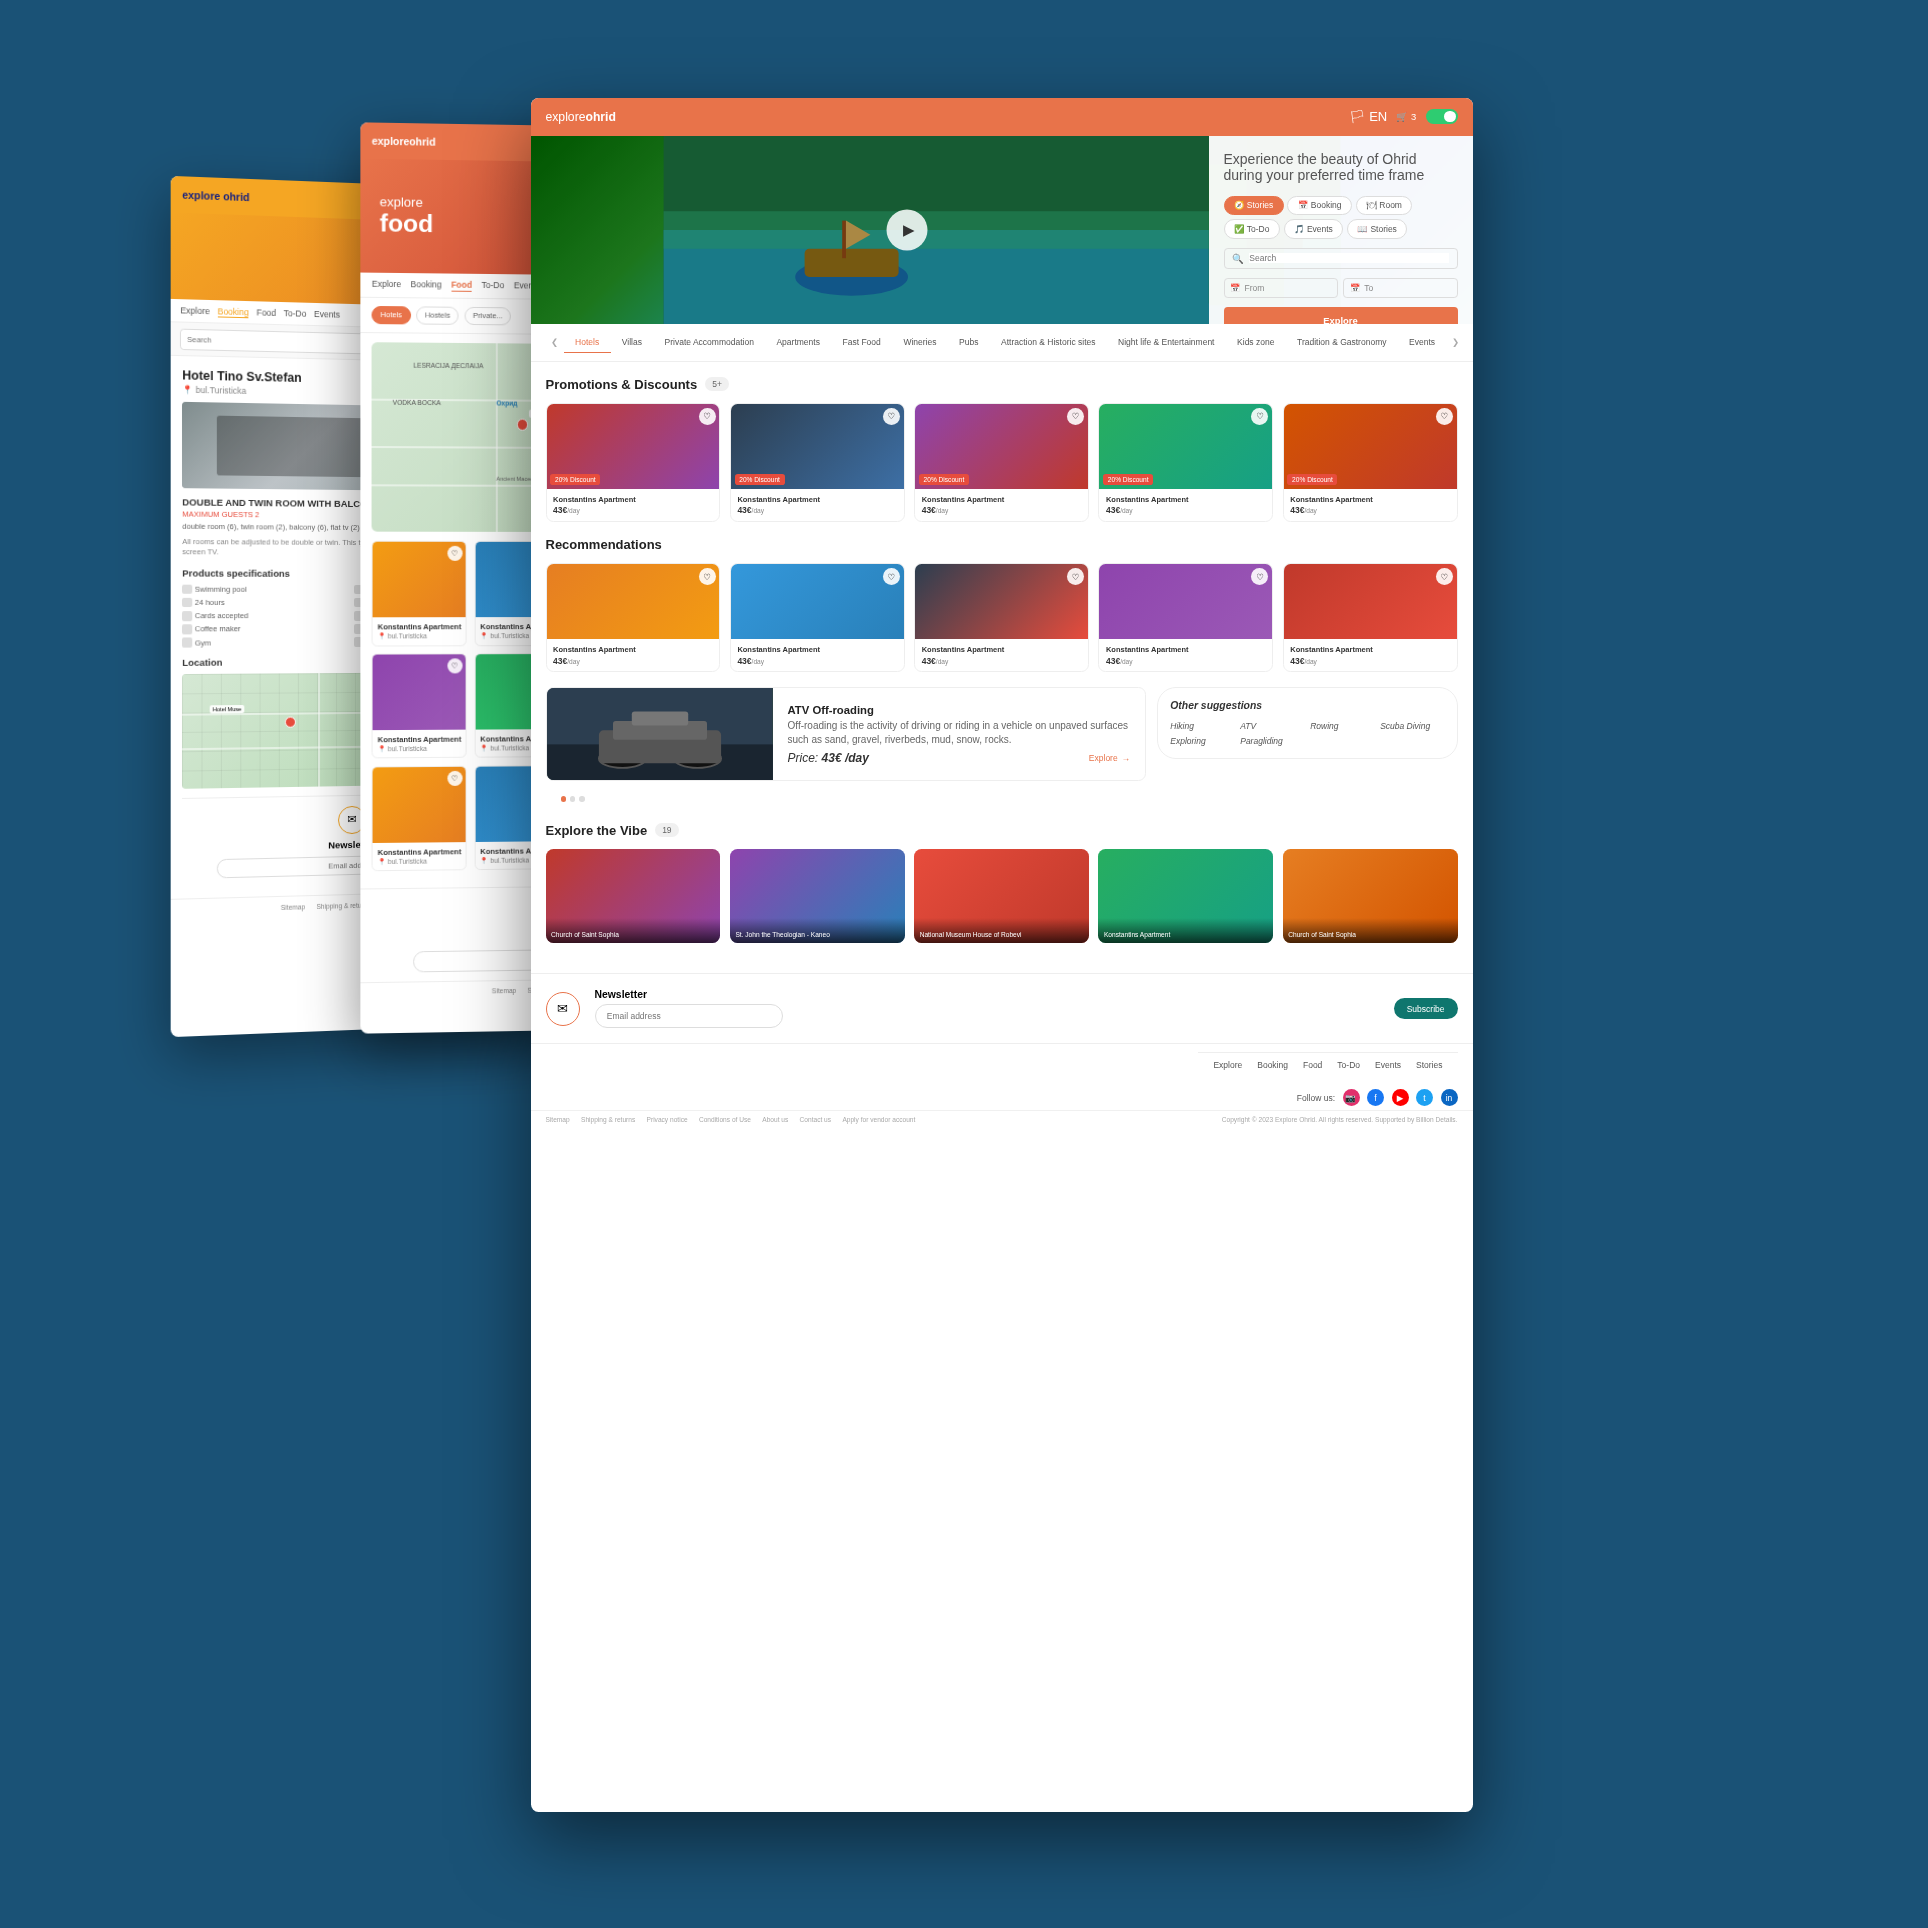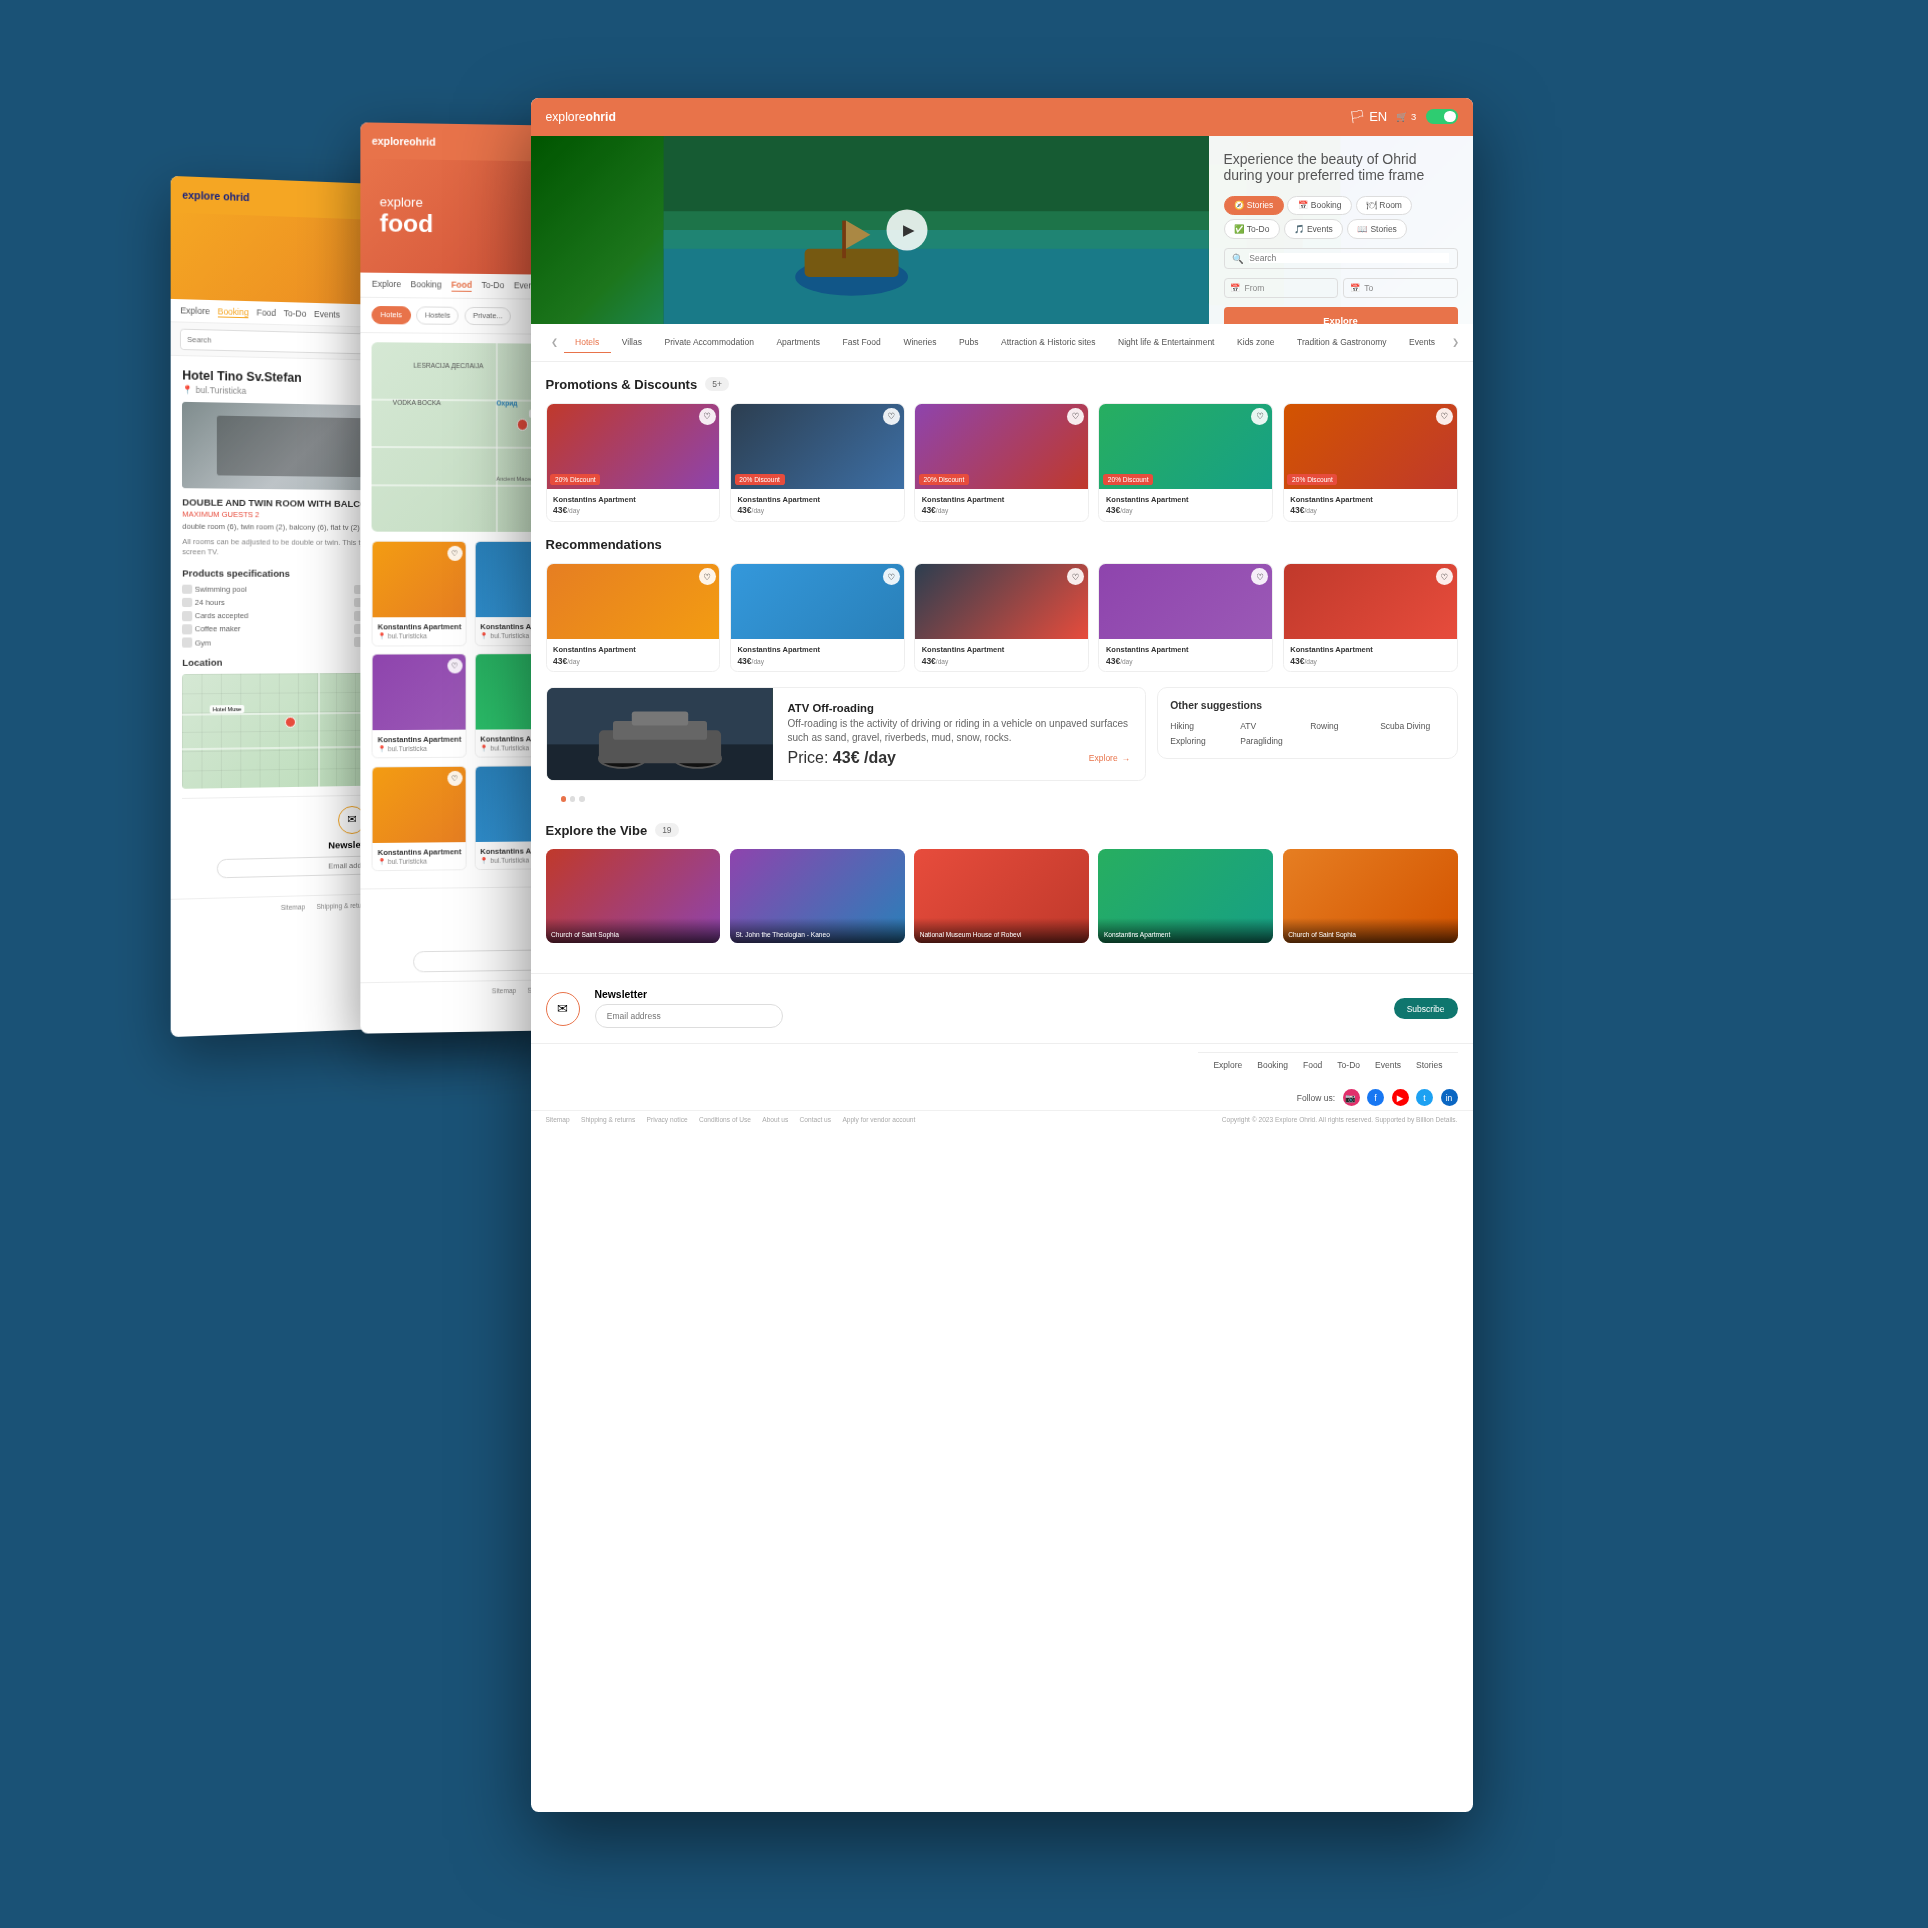--- a/index.html
+++ b/index.html
@@ -684,44 +684,45 @@
     .wf-atv-content {
       padding: 11.3px 15px;
       display: flex;
       flex-direction: column;
       justify-content: center;
       gap: 3.8px;
       flex: 1;
     }
     .wf-atv-title { font-size: 11.3px; font-weight: bold; color: #222; }
     .wf-atv-desc { font-size: 10px; color: #666; line-height: 1.4; }
-    .wf-atv-price { font-size: 16px; color: #333; }
+    .wf-atv-price { font-size: 12px; color: #333; font-style: italic; }
     .wf-atv-explore {
       display: flex;
       align-items: center;
       gap: 3.8px;
       font-size: 8.5px;
       color: #e8734a;
       cursor: pointer;
     }
     .wf-atv-pagination {
       display: flex;
       align-items: center;
       gap: 3.8px;
       padding: 0 15px;
       margin-bottom: 5.6px;
     }
     .wf-dot { width: 5.6px; height: 5.6px; border-radius: 50%; background: #ddd; }
     .wf-dot.active { background: #e8734a; }
 
     .wf-other-suggestions {
       border: 0.9px solid #eee;
-      border-radius: 10px;
+      border-radius: 19px;
       padding: 12px;
       margin-bottom: 15px;
+      font-style: italic;
     }
     .wf-other-title { font-size: 10.4px; font-weight: bold; color: #333; margin-bottom: 9.4px; }
     .wf-other-grid {
       display: grid;
       grid-template-columns: 1fr 1fr 1fr 1fr;
       gap: 5.6px;
     }
     .wf-other-item { font-size: 8.5px; color: #555; cursor: pointer; }
 
     

